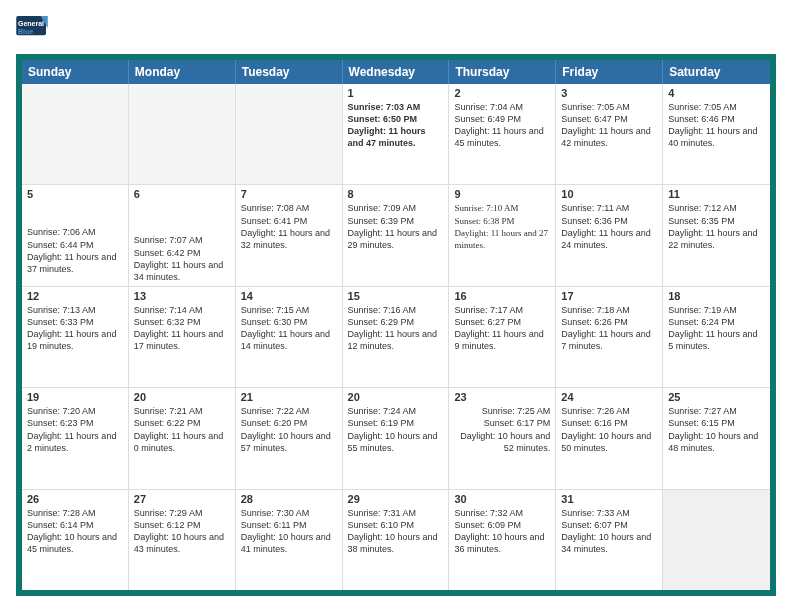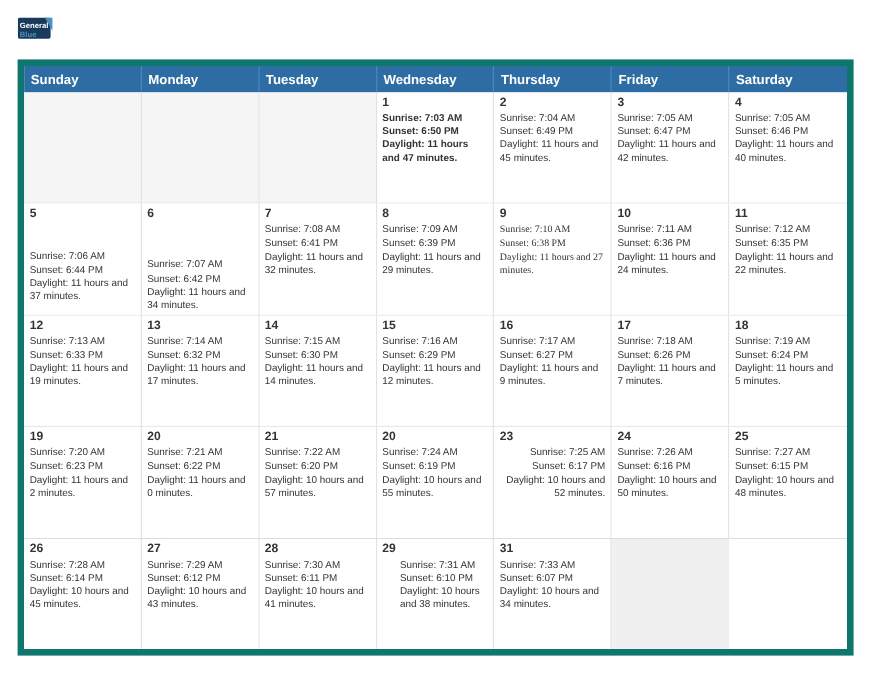--- a/index.html
+++ b/index.html
@@ -305,23 +305,29 @@
 Daylight: 10 hours and 43 minutes.</div>
           </div>
           <div class="cal-cell">
             <span class="day-num">28</span>
             <div class="cell-text" style="white-space: pre-line;">Sunrise: 7:30 AM
 Sunset: 6:11 PM
 Daylight: 10 hours and 41 minutes.</div>
           </div>
           <div class="cal-cell">
             <span class="day-num">29</span>
-            <div class="cell-text" style="white-space: pre-line; margin-left: 16px;">Sunrise: 7:31 AM
+            <div class="cell-text" style="white-space: pre-line;">Sunrise: 7:31 AM
 Sunset: 6:10 PM
 Daylight: 10 hours and 38 minutes.</div>
+          </div>
+          <div class="cal-cell">
+            <span class="day-num">30</span>
+            <div class="cell-text" style="white-space: pre-line;">Sunrise: 7:32 AM
+Sunset: 6:09 PM
+Daylight: 10 hours and 36 minutes.</div>
           </div>
           <div class="cal-cell">
             <span class="day-num">31</span>
             <div class="cell-text" style="white-space: pre-line;">Sunrise: 7:33 AM
 Sunset: 6:07 PM
 Daylight: 10 hours and 34 minutes.</div>
           </div>
           <div class="cal-cell empty shaded"></div>
         </div>
       </div>

